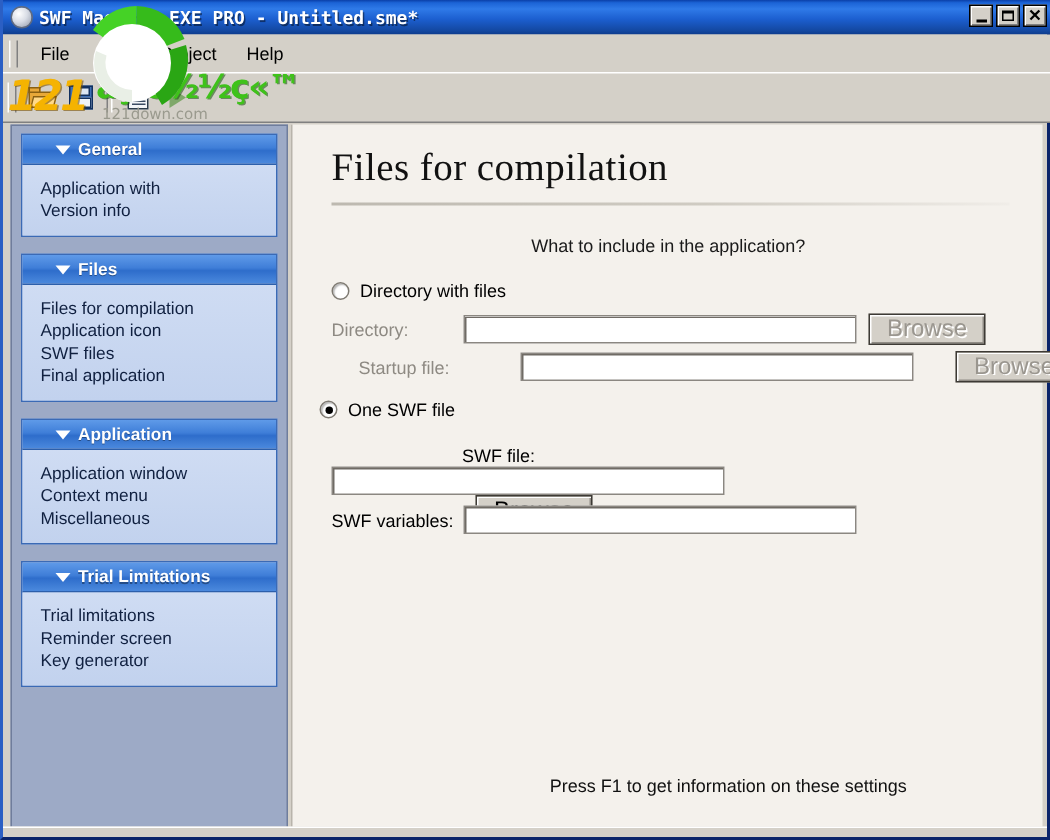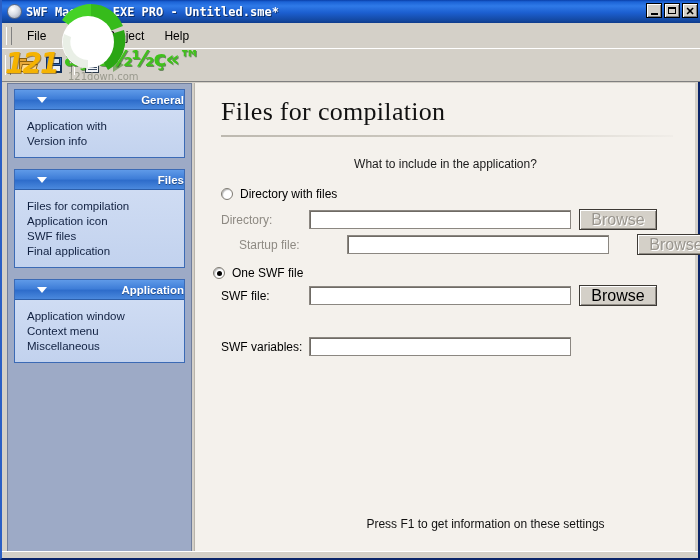--- a/index.html
+++ b/index.html
@@ -114,21 +114,20 @@
     border:1px solid #3b6ab5;box-sizing:border-box;
     background:#c3d3ef;
   }
   .panel-head{
     height:19px;display:flex;align-items:center;
     background:linear-gradient(to bottom,#5f9ae8 0%,#3f7ed8 45%,#2e6dcb 55%,#4b89dd 100%);
     color:#ffffff;font-size:11.5px;font-weight:bold;
     border-bottom:1px solid #2c5fab;
     padding-left:22px;
     text-shadow:0 1px 0 rgba(0,0,0,.35);
-    justify-content:space-between;
   }
   .tri{width:0;height:0;border-left:5px solid transparent;border-right:5px solid transparent;
        border-top:6px solid #ffffff;margin-right:5px;flex:none;}
   .panel-body{
     background:linear-gradient(to bottom,#cfdcf3 0%,#c2d2ee 100%);
     padding:9px 0 8px 12px;
   }
   .panel-link{
     font-size:11.5px;color:#102040;line-height:15px;
     font-family:"Liberation Sans",sans-serif;white-space:nowrap;cursor:pointer;
@@ -298,20 +297,31 @@
         <span class="tri"></span>
         <span>Application</span>
       </div>
       <div class="panel-body">
         <div class="panel-link">Application window</div>
         <div class="panel-link">Context menu</div>
         <div class="panel-link">Miscellaneous</div>
       </div>
     </div>
 
+    <div class="panel" style="margin-top:11px">
+      <div class="panel-head">
+        <span class="tri"></span>
+        <span>Trial Limitations</span>
+      </div>
+      <div class="panel-body">
+        <div class="panel-link">Trial limitations</div>
+        <div class="panel-link">Reminder screen</div>
+        <div class="panel-link">Key generator</div>
+      </div>
+    </div>
 
   </div>
 
   <div class="content">
 
     <div class="page-title">Files for compilation</div>
     <div class="title-rule"></div>
 
     <div class="subhead">What to include in the application?</div>
 
@@ -330,21 +340,21 @@
       <span class="field-label dim">Startup file:</span>
       <input class="tbox" type="text" disabled="" value="" style="">
       <span class="btn disabled">Browse</span>
     </div>
 
     <div class="radio-row" style="left:18px;top:183px;">
       <span class="radio checked"></span>
       <span class="radio-label">One SWF file</span>
     </div>
 
-    <div class="field-row" style="left:26px;top:202px;">
+    <div class="field-row" style="left:26px;top:214px;flex-direction:column;">
       <span class="field-label">SWF file:</span>
       <input class="tbox" type="text" value="" style="">
       <span class="btn">Browse</span>
     </div>
 
     <div class="field-row" style="left:26px;top:254px;">
       <span class="field-label">SWF variables:</span>
       <input class="tbox" type="text" value="" style="">
     </div>
 

